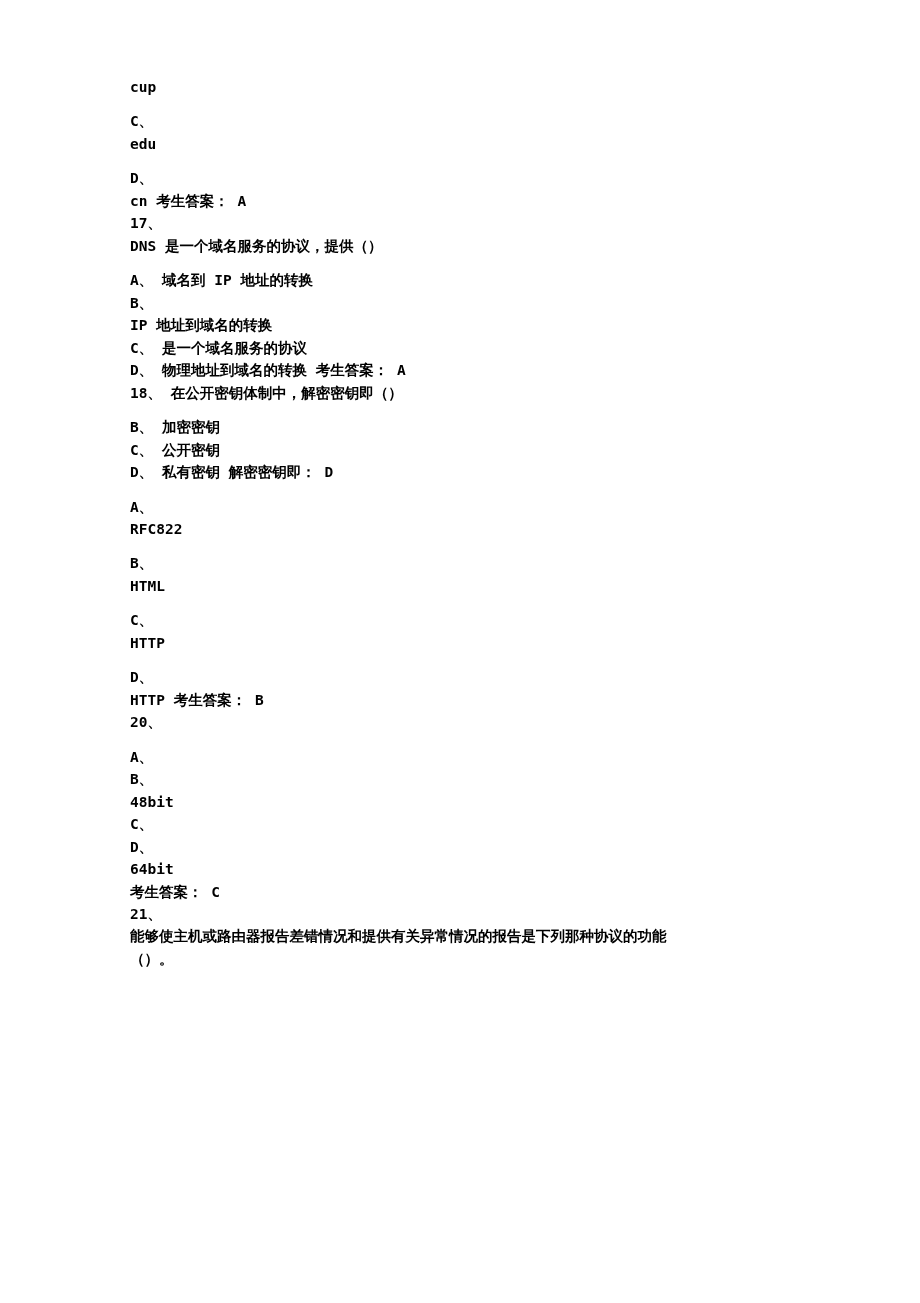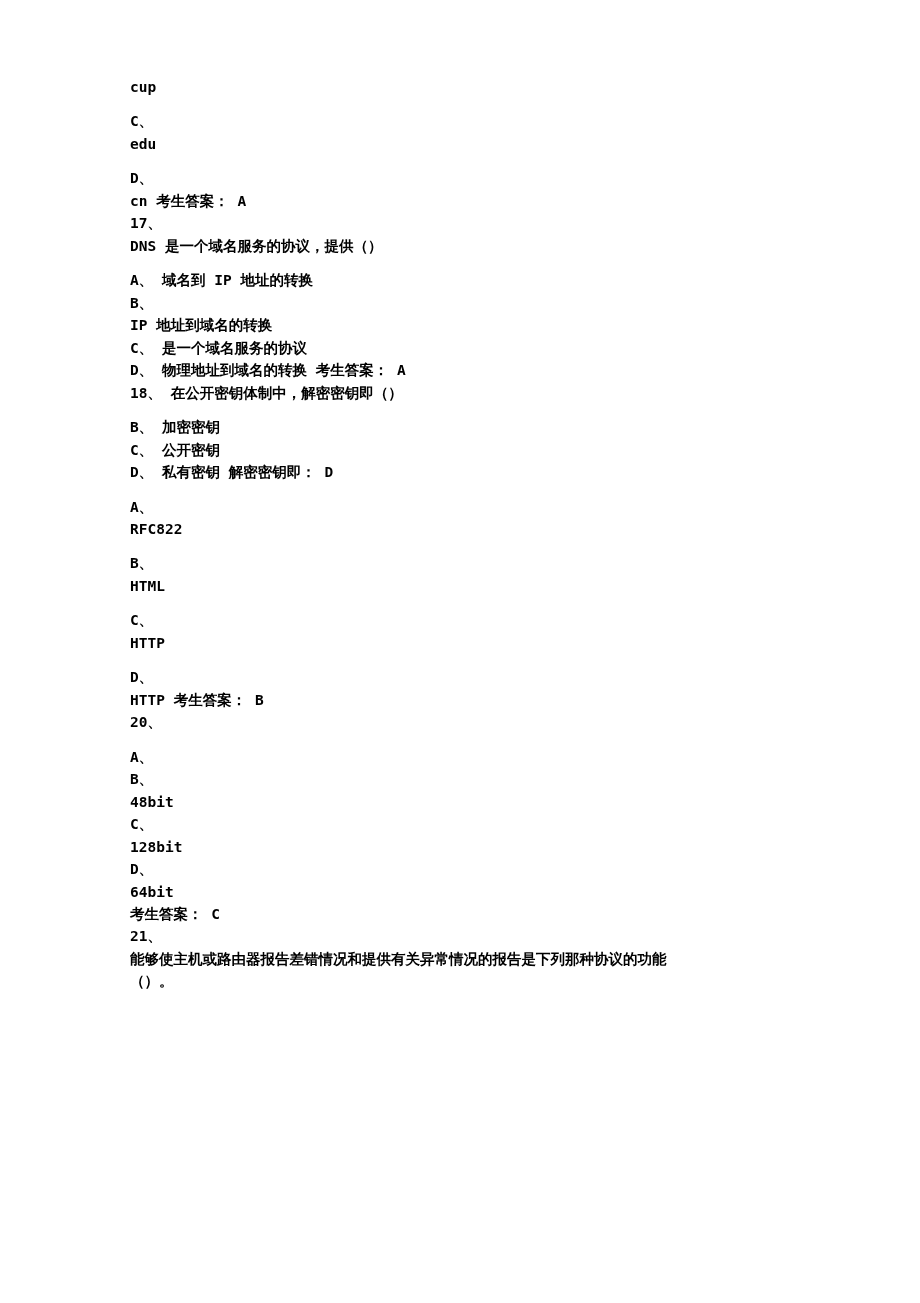--- a/index.html
+++ b/index.html
@@ -71,21 +71,20 @@
       <div class="para">
         <div class="line">D、</div>
         <div class="line">HTTP 考生答案： B</div>
         <div class="line">20、</div>
       </div>
       <div class="para">
         <div class="line">A、</div>
         <div class="line">B、</div>
         <div class="line">48bit</div>
         <div class="line">C、</div>
-        <div class="line">128bit</div>
         <div class="line">D、</div>
         <div class="line">64bit</div>
         <div class="line">考生答案： C</div>
         <div class="line">21、</div>
         <div class="line">能够使主机或路由器报告差错情况和提供有关异常情况的报告是下列那种协议的功能（）。</div>
       </div>
     </div>
 </div>
 
 </body></html>

